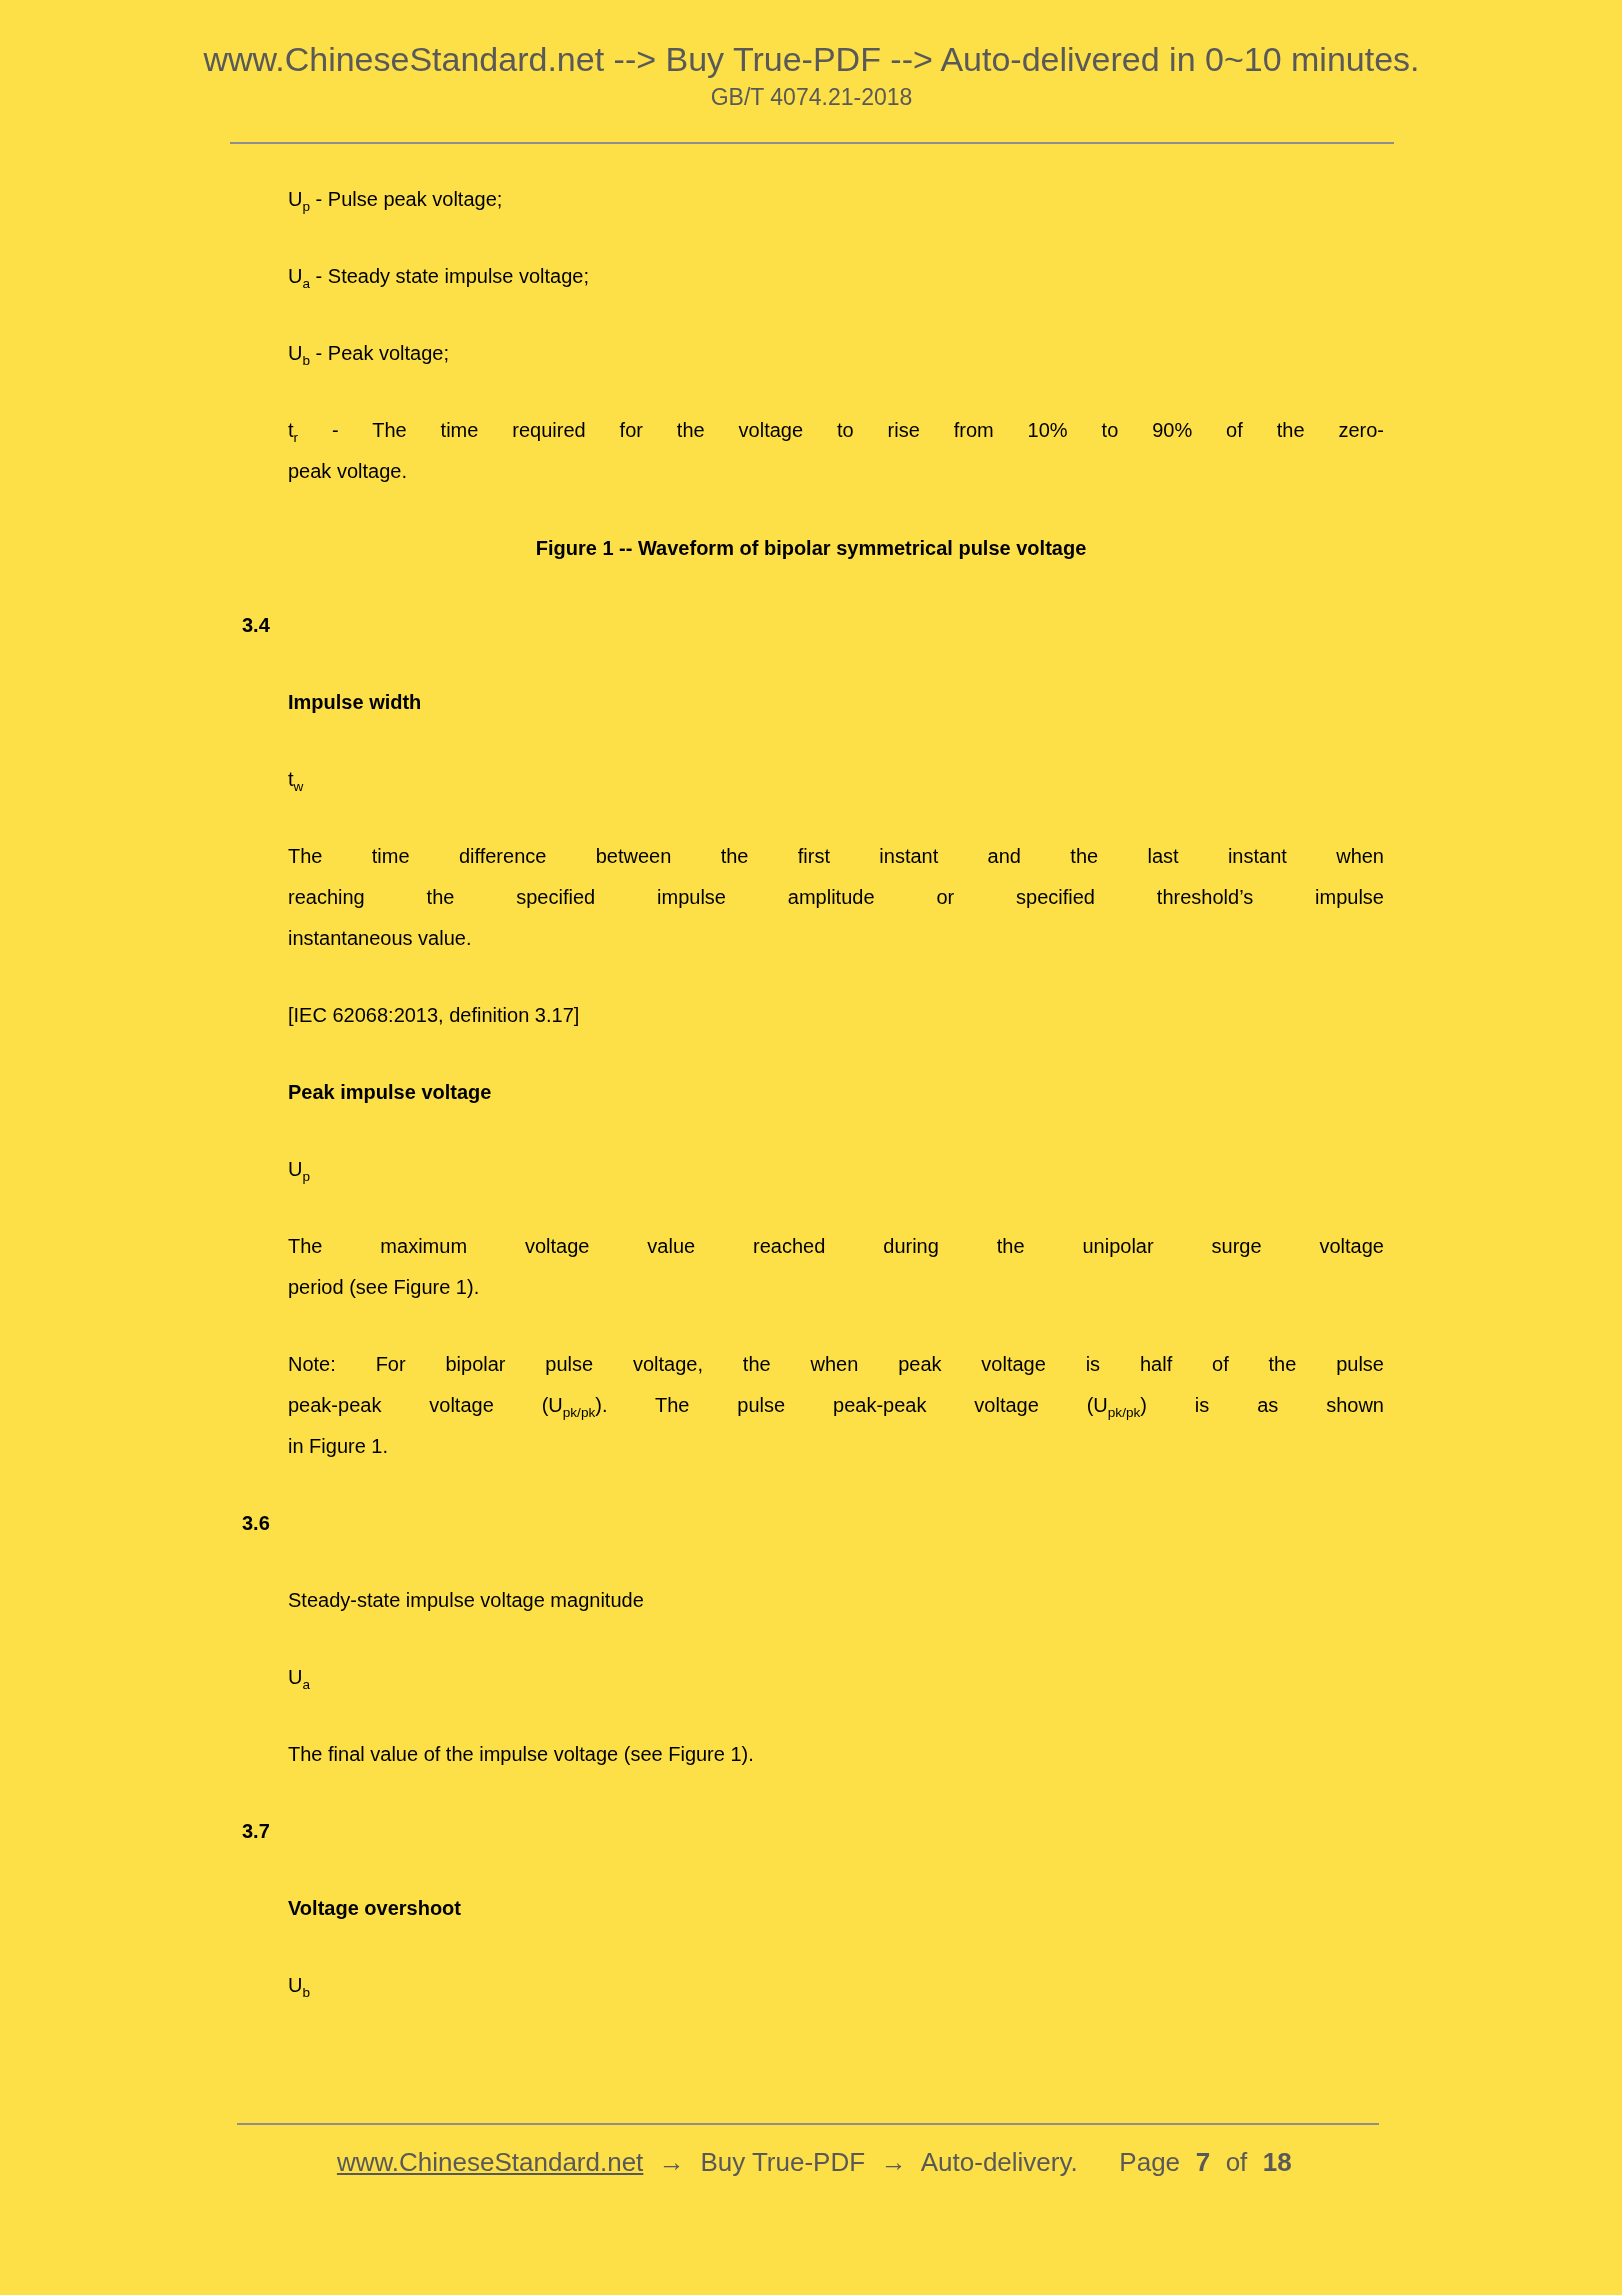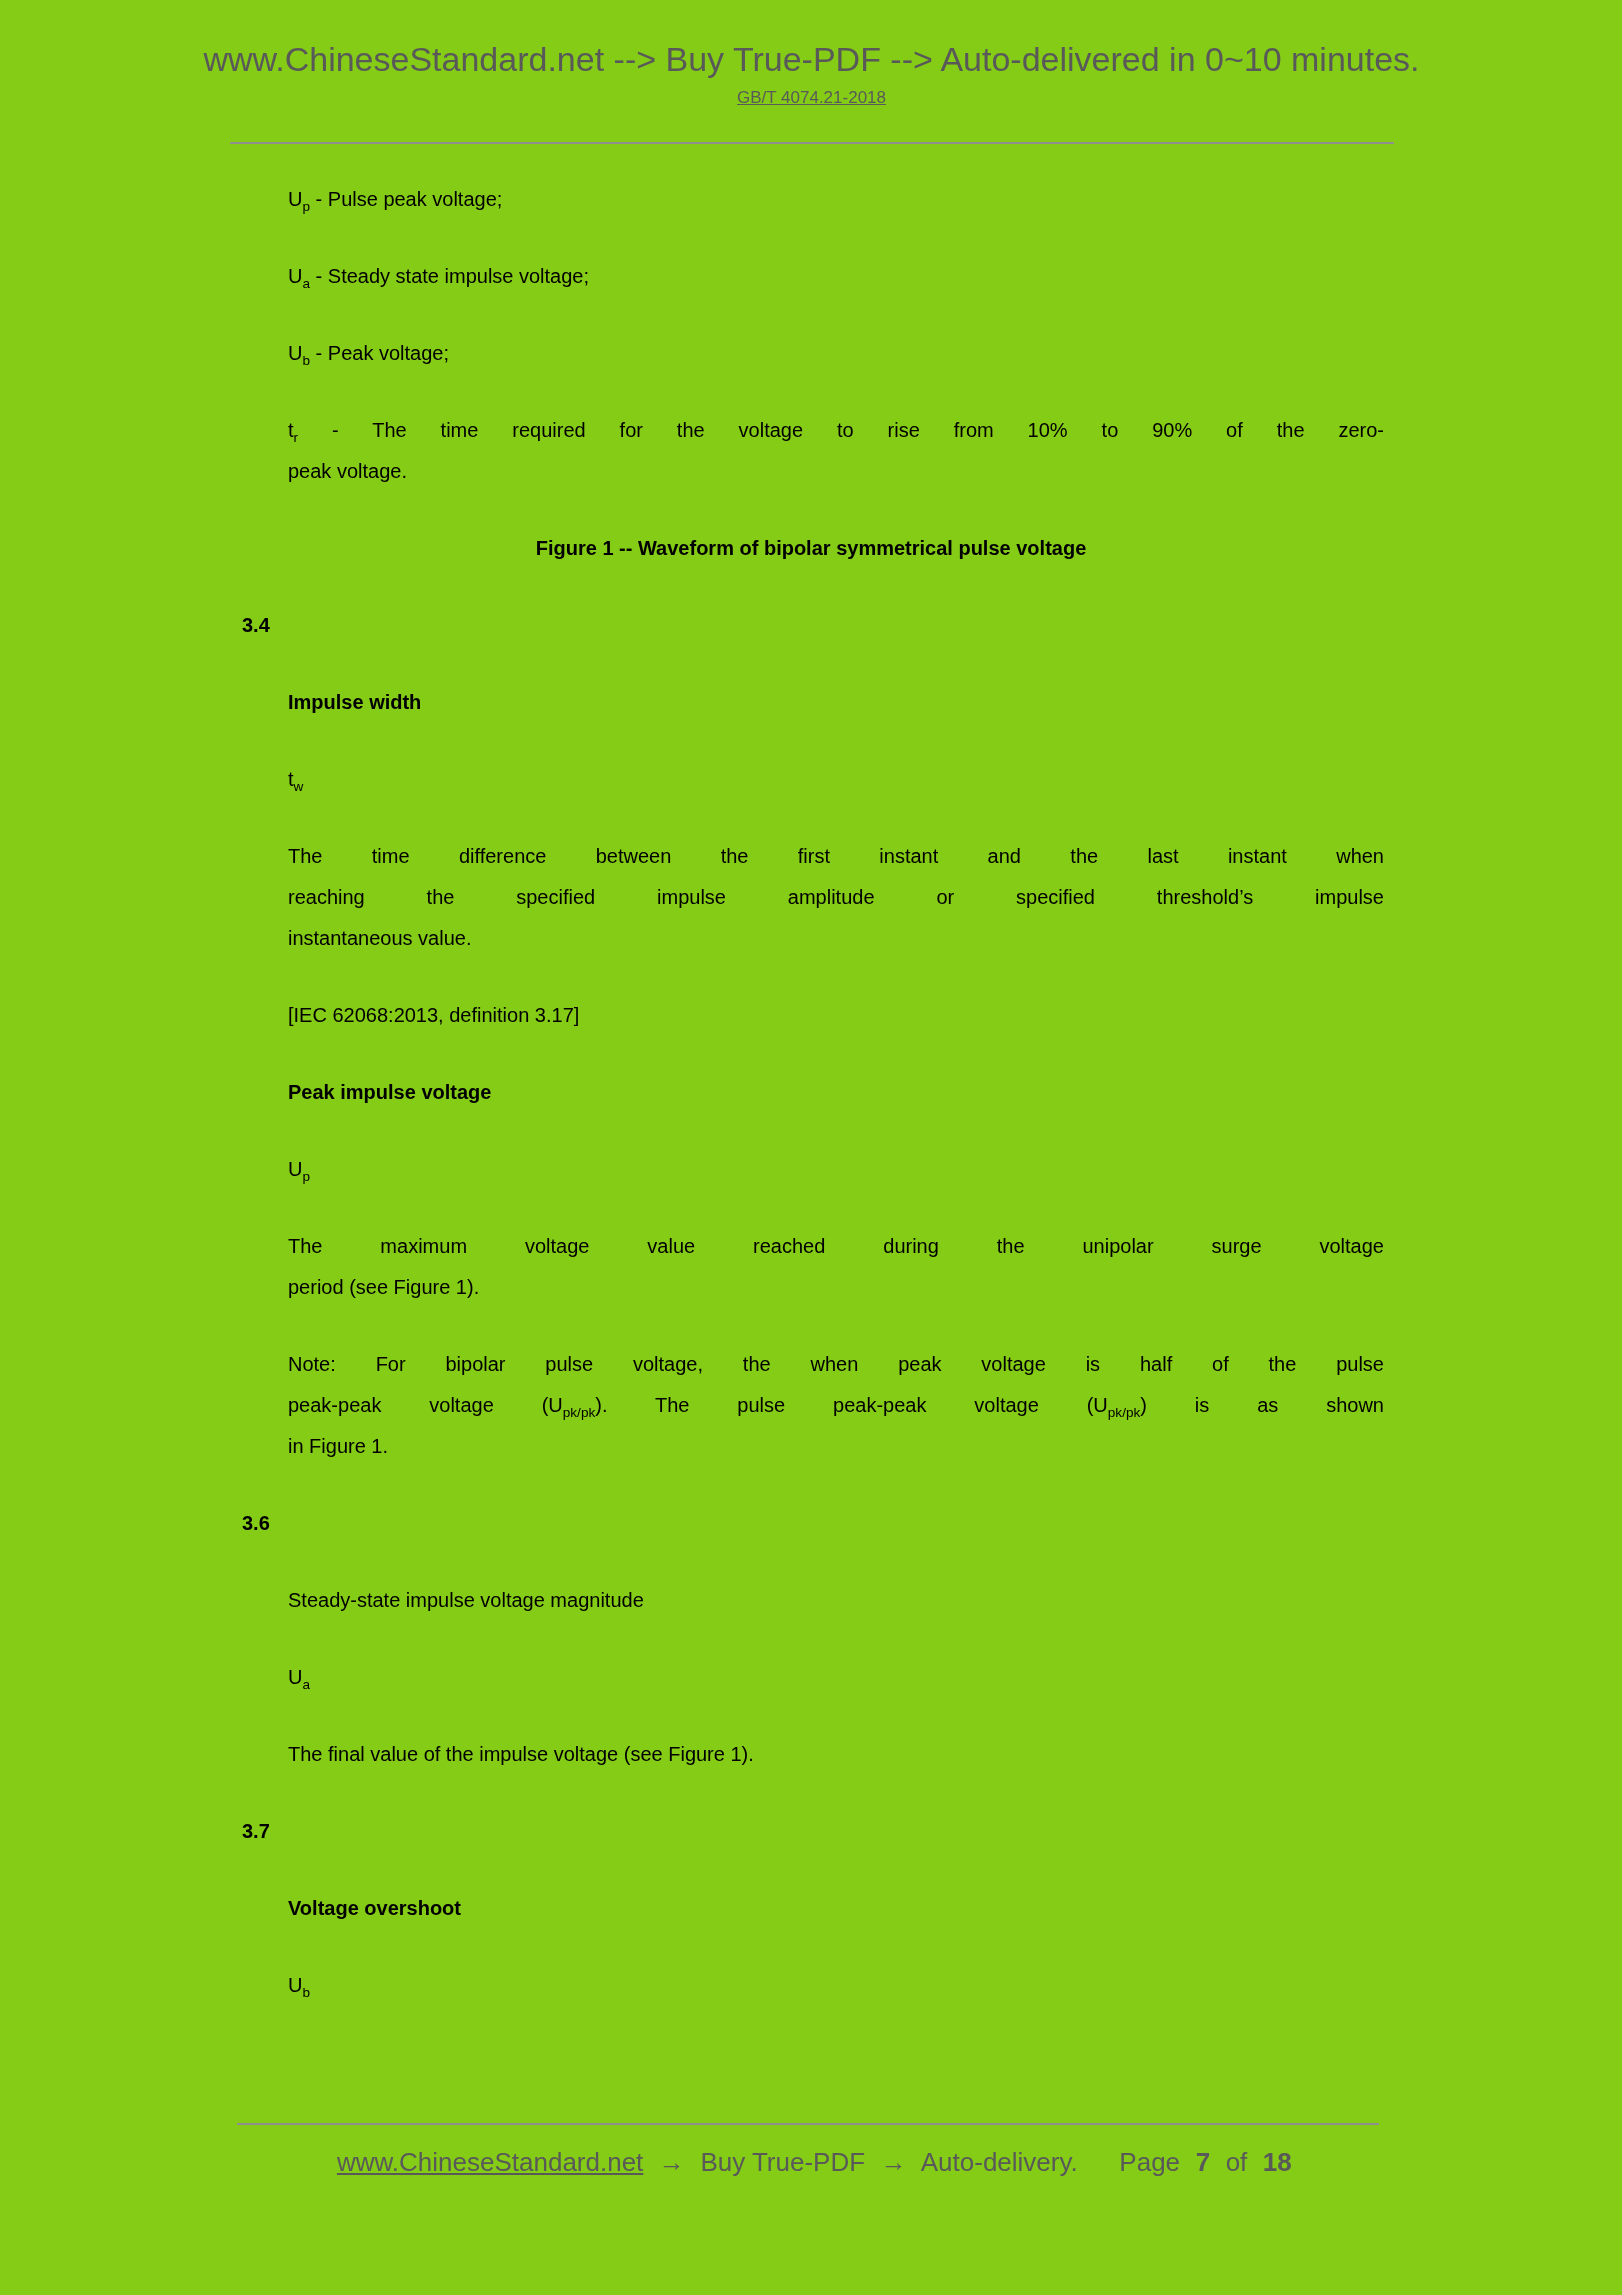--- a/index.html
+++ b/index.html
@@ -1,28 +1,28 @@
 <!DOCTYPE html>
 <html style="font-size:13.3px"><head>
 <meta charset="utf-8">
 <style>
   html, body { margin: 0; padding: 0; background: #ffffff; }
   .page {
     position: relative;
     width: 1623px;
     height: 2295px;
-    background: #84cc16;
+    background: #fde047;
     font-family: "Liberation Sans", sans-serif;
     color: #000000;
     overflow: hidden;
   }
   
   .header { text-align: center; padding-top: 38px; color: #595959; }
   .header-line1 { font-size: 34px; line-height: 43px; white-space: nowrap; }
-  .header-line2 { font-size: 17px; line-height: 33px; white-space: nowrap; text-decoration: underline; }
+  .header-line2 { font-size: 23px; line-height: 33px; white-space: nowrap; }
   .rule {
     width: 1164px;
     margin: 28px auto 0 auto;
     border: 0;
     border-top: 2.5px solid #8f8f8f;
     height: 0;
   }
   
   .content { margin-top: 35px; }
   .para {

